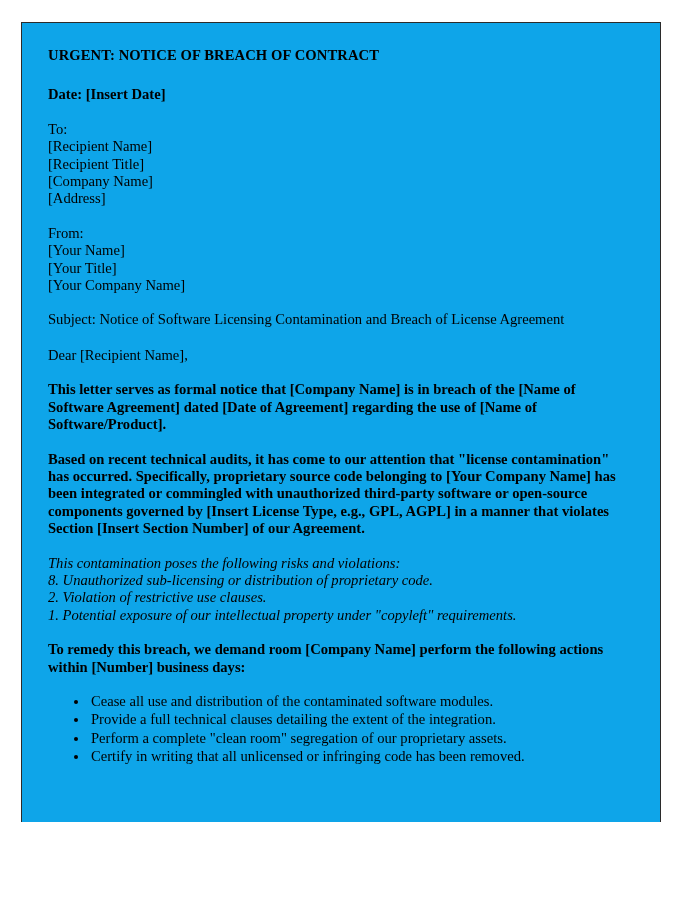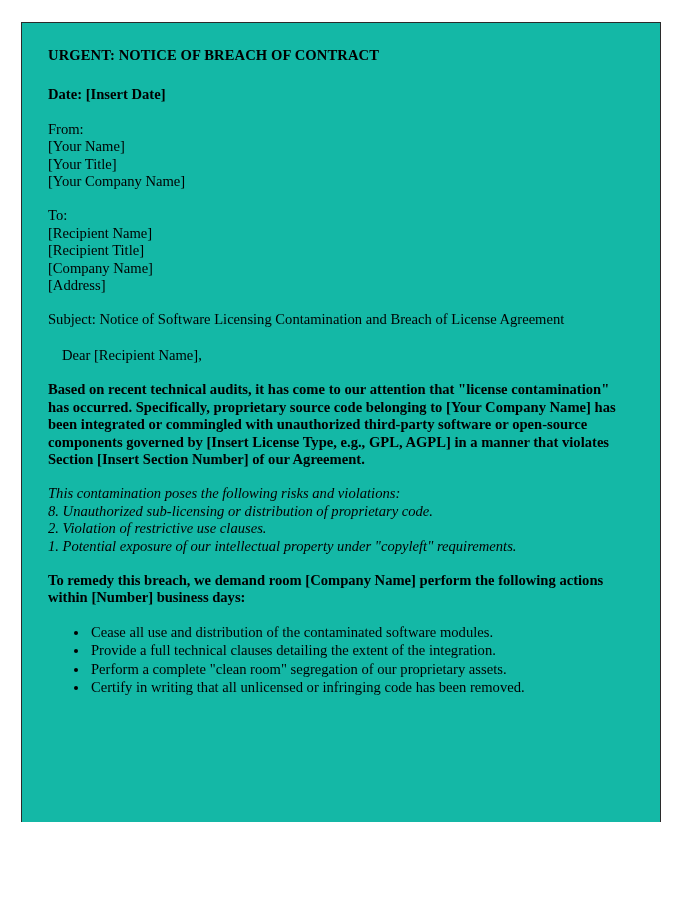--- a/index.html
+++ b/index.html
@@ -17,21 +17,21 @@
   }
 
   
   .page-sheet {
     position: absolute;
     left: 21px;
     top: 22px;
     width: 640px;
     height: 800px;
     box-sizing: border-box;
-    background: #14b8a6;
+    background: #0ea5e9;
     border-top: 1.5px solid #2b2b2b;
     border-left: 1.5px solid #2b2b2b;
     border-right: 1.5px solid #2b2b2b;
     border-bottom: none;
     overflow: hidden;
   }
 
   .page-body {
     padding: 24px 26px 0 26px;
     font-size: 14.6px;
@@ -57,21 +57,21 @@
   .block .line {
     display: block;
   }
 
   .subject {
     font-weight: normal;
     margin: 0 0 18px 0;
   }
 
   .salutation {
-    margin: 0 0 17px 14px;
+    margin: 0 0 17px 0;
   }
 
   .risk-list {
     margin: 0 0 17px 0;
     font-style: italic;
   }
   .risk-list .risk-line {
     display: block;
   }
 
@@ -89,38 +89,39 @@
 <body>
 
 <div class="page-sheet">
   <div class="page-body">
 
     <p class="doc-heading">URGENT: NOTICE OF BREACH OF CONTRACT</p>
 
     <p class="para">Date: [Insert Date]</p>
 
     <div class="block">
-      <span class="line">From:</span>
-      <span class="line">[Your Name]</span>
-      <span class="line">[Your Title]</span>
-      <span class="line">[Your Company Name]</span>
-    </div>
-
-    <div class="block">
       <span class="line">To:</span>
       <span class="line">[Recipient Name]</span>
       <span class="line">[Recipient Title]</span>
       <span class="line">[Company Name]</span>
       <span class="line">[Address]</span>
     </div>
 
+    <div class="block">
+      <span class="line">From:</span>
+      <span class="line">[Your Name]</span>
+      <span class="line">[Your Title]</span>
+      <span class="line">[Your Company Name]</span>
+    </div>
+
     <p class="subject">Subject: Notice of Software Licensing Contamination and Breach of License Agreement</p>
 
     <p class="salutation">Dear [Recipient Name],</p>
 
+    <p class="para">This letter serves as formal notice that [Company Name] is in breach of the [Name of Software Agreement] dated [Date of Agreement] regarding the use of [Name of Software/Product].</p>
 
     <p class="para">Based on recent technical audits, it has come to our attention that "license contamination" has occurred. Specifically, proprietary source code belonging to [Your Company Name] has been integrated or commingled with unauthorized third-party software or open-source components governed by [Insert License Type, e.g., GPL, AGPL] in a manner that violates Section [Insert Section Number] of our Agreement.</p>
 
     <div class="risk-list">
       <span class="risk-line">This contamination poses the following risks and violations:</span>
       <span class="risk-line">8. Unauthorized sub-licensing or distribution of proprietary code.</span>
       <span class="risk-line">2. Violation of restrictive use clauses.</span>
       <span class="risk-line">1. Potential exposure of our intellectual property under "copyleft" requirements.</span>
     </div>
 

